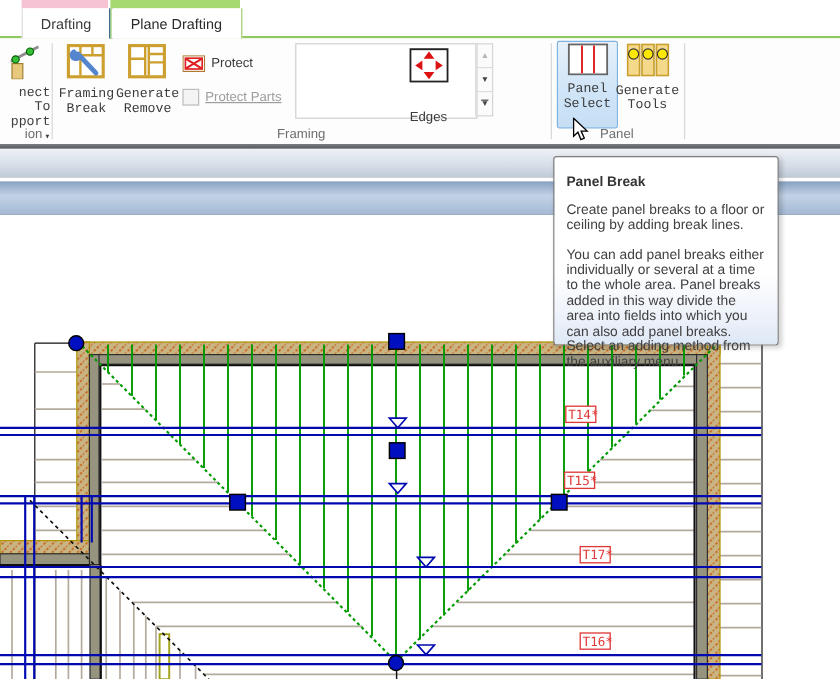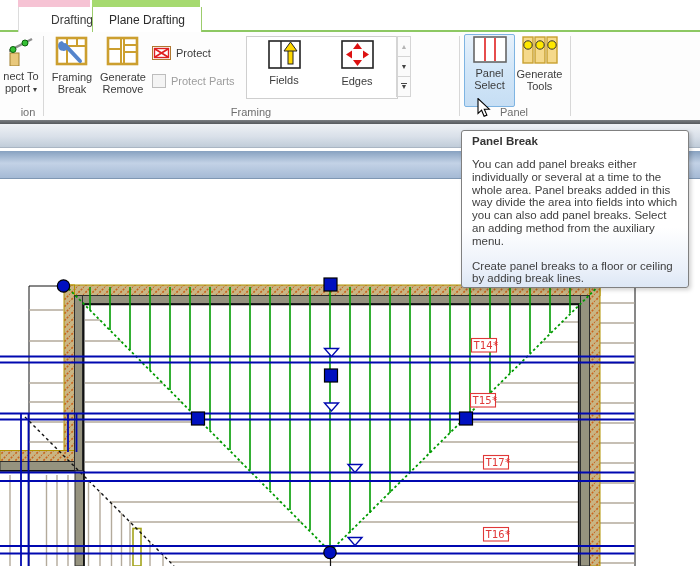--- a/index.html
+++ b/index.html
@@ -4,35 +4,35 @@
 <style>
   html,body{margin:0;padding:0;}
   body{width:700px;height:566px;overflow:hidden;background:#fff;
        font-family:"Liberation Sans",sans-serif;}
   #app{position:relative;width:700px;height:566px;background:#fff;overflow:hidden;}
 
   
   .strip{position:absolute;top:0;height:7px;}
   .tab{position:absolute;top:7px;height:25px;background:#fff;display:flex;
        align-items:center;justify-content:center;font-size:12px;color:#3a3a3a;z-index:3;}
-  #tab-drafting{left:18px;width:72px;border-left:1px solid #dcdcdc;border-right:3px solid #0c4a6e;padding-left:17px;}
+  #tab-drafting{left:18px;width:72px;border-left:1px solid #dcdcdc;border-right:3px solid #0c4a6e;}
   #tab-plane{left:92px;width:108px;border-left:1px solid #9ccc6c;border-right:1px solid #9ccc6c;color:#2b2b2b;}
   #ribbon-top-line{position:absolute;left:0;top:30px;width:700px;height:2px;z-index:1;}
 
   
   #ribbon{position:absolute;left:0;top:32px;width:700px;height:88px;background:#fdfdfd;z-index:2;}
   .vdiv{position:absolute;top:4px;height:80px;width:1px;background:#d8d8d8;}
   .rbtn{position:absolute;top:3px;height:70px;display:flex;flex-direction:column;
-        align-items:center;font-size:11px;color:#3c3c3c;text-align:left;line-height:12px;}
+        align-items:center;font-size:11px;color:#3c3c3c;text-align:right;line-height:12px;font-family:Liberation Mono, monospace;}
   .rbtn .ic{margin-top:1px;margin-bottom:2px;}
   .grouplabel{position:absolute;top:74px;font-size:11px;color:#6e6e6e;text-align:center;}
   .hoverbtn{background:linear-gradient(180deg,#e7f1fb 0%,#d2e6f8 50%,#c6def4 100%);
             border:1px solid #7eb4e2;border-radius:2px;}
   .smallrow{position:absolute;display:flex;align-items:center;font-size:11px;color:#3c3c3c;}
-  .disabled{color:#9d9d9d;}
+  .disabled{color:#9d9d9d;text-decoration:underline;}
   .chk{width:12px;height:12px;border:1px solid #bdbdbd;background:#f4f4f4;margin-right:5px;}
   #gallery{position:absolute;left:246px;top:4px;width:150px;height:61px;background:#fff;border:1px solid #cfcfcf;}
   .galbtn{position:absolute;top:3px;width:66px;display:flex;flex-direction:column;align-items:center;
           font-size:11px;color:#3c3c3c;}
   #scrollcol{position:absolute;left:396px;top:4px;width:14px;height:61px;border-left:1px solid #d5d5d5;}
   .scrollcell{height:19px;border:1px solid #d5d5d5;border-top:none;display:flex;align-items:center;
               justify-content:center;font-size:7px;color:#444;background:#fbfbfb;}
   .scrollcell:first-child{border-top:1px solid #d5d5d5;}
   .dim{color:#b4b4b4;}
   .morebar{display:inline-block;border-top:1.5px solid #444;padding-top:0px;line-height:6px;}
@@ -44,24 +44,24 @@
          background:linear-gradient(180deg,#eef1f5 0%,#d9e0e9 55%,#c0ccd9 100%);
          border-bottom:1px solid #a9b5c3;}
   #band2{position:absolute;left:0;top:150px;width:700px;height:27px;
          background:linear-gradient(180deg,#87a1c0 0%,#c3d2e6 45%,#a5bad5 100%);
          border-top:1px solid #fff;border-bottom:1px solid #7f97b3;}
 
   
   #cad{position:absolute;left:0;top:177px;width:700px;height:389px;z-index:1;}
 
   
-  #tooltip{position:absolute;left:461px;top:130px;width:228px;height:158px;box-sizing:border-box;
+  #tooltip{position:absolute;left:461px;top:130px;width:188px;height:158px;box-sizing:border-box;
            background:linear-gradient(180deg,#ffffff 0%,#ffffff 62%,#e9eff9 90%,#dde7f5 100%);
            border:1px solid #808080;border-radius:3px;z-index:20;
-           padding:4px 10px;box-shadow:2px 2px 4px rgba(0,0,0,0.18);}
+           padding:15px 10px;box-shadow:2px 2px 4px rgba(0,0,0,0.18);}
   #tooltip .tt-title{font-size:11.5px;font-weight:bold;color:#353535;margin-bottom:11px;}
   #tooltip p{margin:0 0 12px 0;font-size:11.5px;line-height:12.8px;color:#404040;}
 
   #cursor{position:absolute;left:477px;top:98px;z-index:30;}
 </style>
 </head>
 <body>
 
 <div id="app">
 
@@ -134,42 +134,31 @@
       </span>
       <span>Protect</span>
     </div>
 
     <div class="smallrow disabled" style="left:152px;top:42px;">
       <span class="chk"></span>
       <span>Protect Parts</span>
     </div>
 
     <div id="gallery">
-      <div class="galbtn" style="left:4px;">
-        <span>
-          <svg width="33" height="29" viewBox="0 0 33 29">
-            <rect x="1" y="1" width="31" height="27" fill="#fff" stroke="#222" stroke-width="1.6"></rect>
-            <line x1="13" y1="1" x2="13" y2="28" stroke="#222" stroke-width="1.4"></line>
-            <rect x="20" y="9" width="5" height="15" fill="#ffd800" stroke="#222"></rect>
-            <path d="M22.5,2 L29,11 L16,11 Z" fill="#ffd800" stroke="#222"></path>
-          </svg>
-        </span>
-        <span style="margin-top:3px;">Fields</span>
-      </div>
       <div class="galbtn" style="left:77px;">
         <span>
           <svg width="33" height="29" viewBox="0 0 33 29">
             <rect x="1" y="1" width="31" height="27" fill="#fff" stroke="#222" stroke-width="1.6"></rect>
             <path d="M16.5,3 L21,9 L12,9 Z" fill="#dd1111"></path>
             <path d="M16.5,26 L12,20 L21,20 Z" fill="#dd1111"></path>
             <path d="M5,14.5 L11,10.5 L11,18.5 Z" fill="#dd1111"></path>
             <path d="M28,14.5 L22,10.5 L22,18.5 Z" fill="#dd1111"></path>
           </svg>
         </span>
-        <span style="margin-top:4px;">Edges</span>
+        <span style="margin-top:20px;">Edges</span>
       </div>
     </div>
 
     <div id="scrollcol">
       <div class="scrollcell dim">
           <span>▲</span>
         </div>
       <div class="scrollcell">
           <span>▼</span>
         </div>
@@ -382,22 +371,22 @@
       <text x="472.5" y="404" fill="#e03838">T15*</text>
       <rect x="483.5" y="455.5" width="25" height="13.5" fill="#fff" stroke="#e03838" stroke-width="1.1"></rect>
       <text x="485.5" y="466" fill="#e03838">T17*</text>
       <rect x="483.5" y="527.5" width="25" height="13.5" fill="#fff" stroke="#e03838" stroke-width="1.1"></rect>
       <text x="485.5" y="538" fill="#e03838">T16*</text>
     </g>
   </svg>
 
   <div id="tooltip">
     <div class="tt-title">Panel Break</div>
+    <p>Create panel breaks to a floor or ceiling by adding break lines.</p>
     <p>You can add panel breaks either individually or several at a time to the whole area. Panel breaks added in this way divide the area into fields into which you can also add panel breaks. Select an adding method from the auxiliary menu.</p>
-    <p>Create panel breaks to a floor or ceiling by adding break lines.</p>
   </div>
 
   <div id="cursor">
     <svg width="15" height="20" viewBox="0 0 15 20">
       <path d="M1,0.5 L1,15.5 L4.6,12.2 L7.1,18.3 L9.9,17.1 L7.3,11.2 L12.3,11.2 Z" fill="#fff" stroke="#000" stroke-width="1.1"></path>
     </svg>
   </div>
 
 </div>
 

